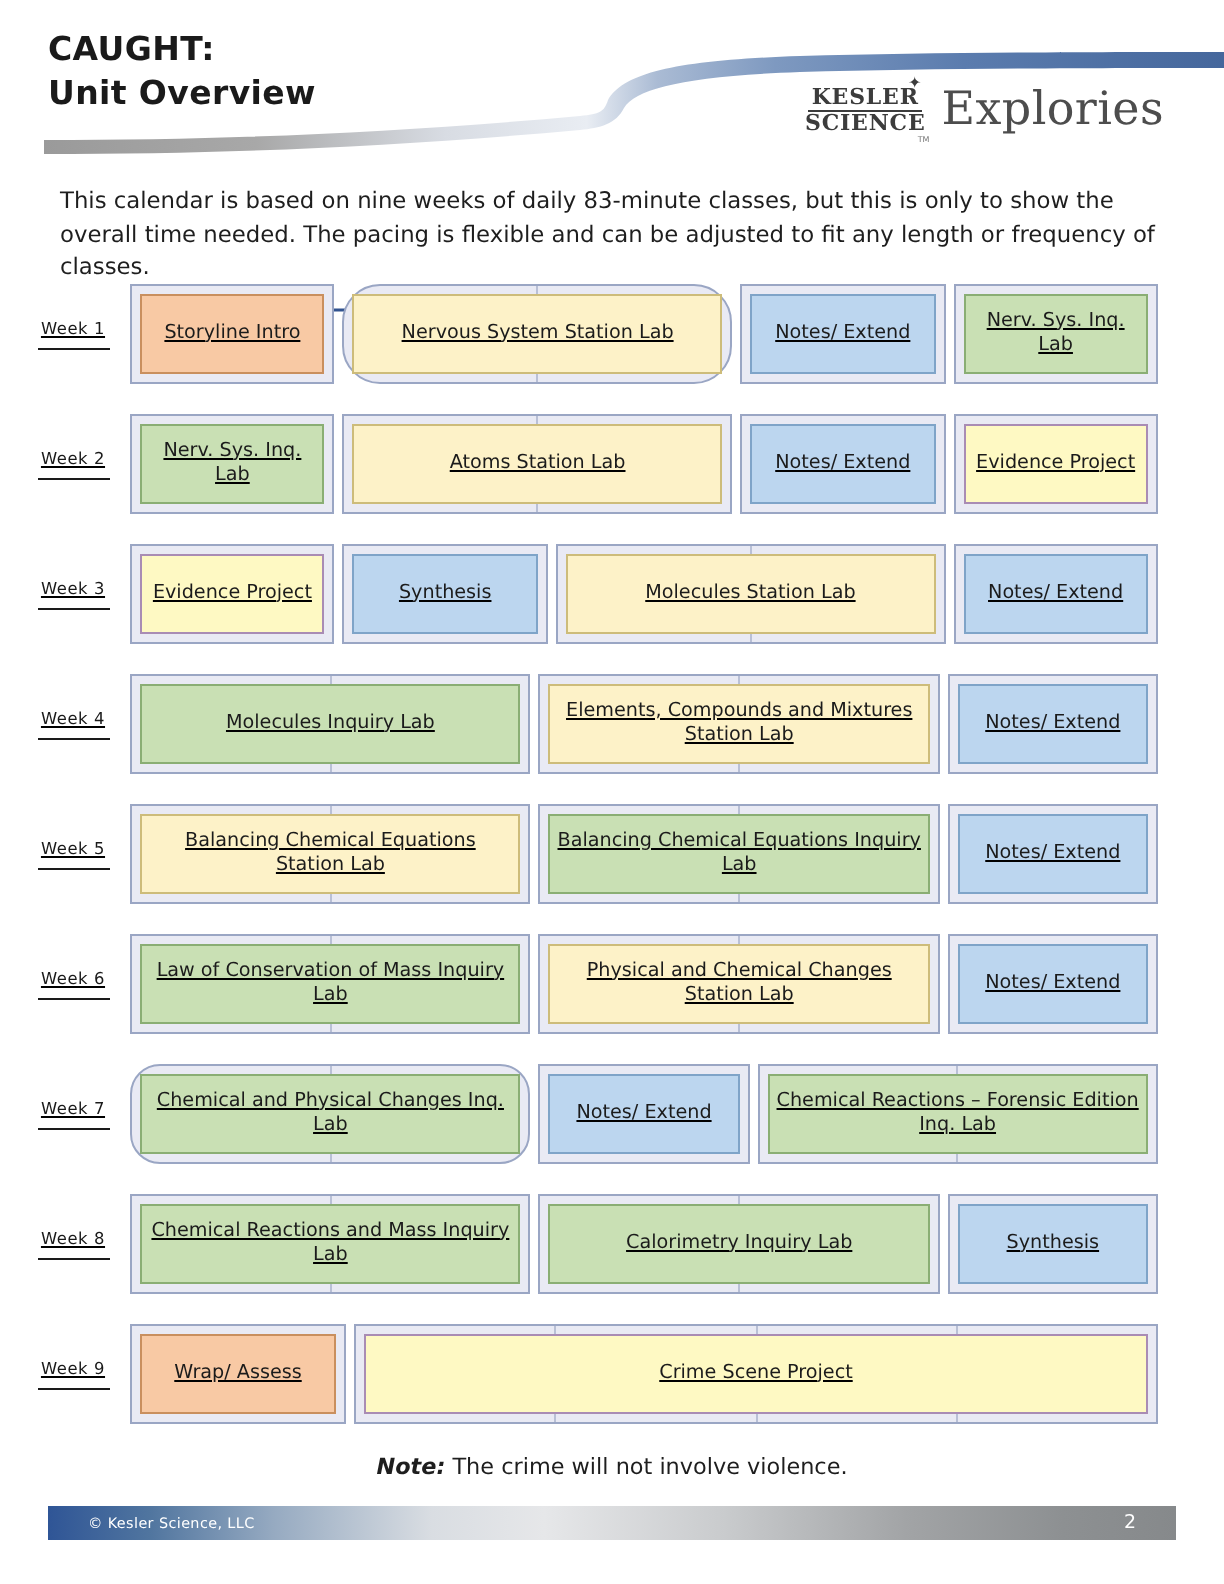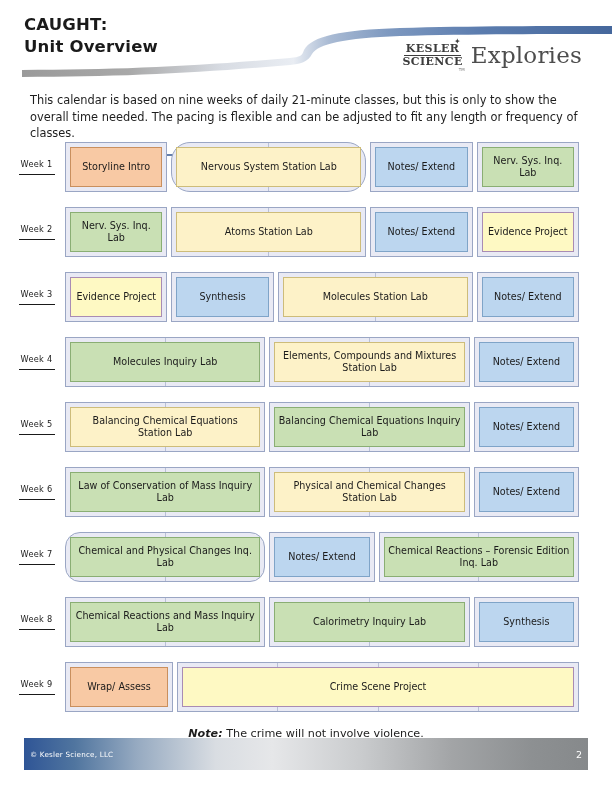--- a/index.html
+++ b/index.html
@@ -116,20 +116,21 @@
   
   .calendar {
     position: relative;
     padding: 0 0 0 0;
   }
   .week-row {
     display: flex;
     align-items: center;
     height: 50px;
     margin-bottom: 15px;
+    text-decoration: underline;
   }
   .week-label {
     width: 65px;
     flex: 0 0 65px;
     padding-left: 8px;
     box-sizing: border-box;
     text-align: center;
   }
   .week-label .wk-text {
     display: block;
@@ -204,28 +205,28 @@
     color: #1e1e1e;
     margin-top: 2px;
   }
   .note b { font-style: italic; font-weight: bold; }
 
   .footer {
     position: absolute;
     left: 24px;
     right: 24px;
     bottom: 22px;
-    height: 32px;
+    height: 17px;
     background: linear-gradient(to right,
       #2f5596 0%, #50759f 9%, #96aac1 20%, #d9dde2 34%,
       #e6e7e9 44%, #c9cbcd 60%, #a2a4a6 76%, #8d9092 90%, #86898b 100%);
     display: flex;
     align-items: center;
     justify-content: space-between;
-    padding: 0 6px;
+    padding: 0 20px;
     box-sizing: border-box;
   }
   .footer .copy {
     font-size: 7.2px;
     color: #ffffff;
     letter-spacing: 0.2px;
   }
   .footer .pageno {
     font-size: 9.5px;
     color: #ffffff;
@@ -265,21 +266,21 @@
       <span class="logo-arc"></span>
       <span class="logo-star">✦</span>
       <span class="lm-top">KESLER</span>
       <span class="lm-bot">SCIENCE</span>
       <span class="logo-tm">TM</span>
     </div>
     <span class="logo-word">Explories</span>
   </div>
 </div>
 
-<p class="intro">This calendar is based on nine weeks of daily 21-minute classes, but this is only to show the overall time needed. The pacing is flexible and can be adjusted to fit any length or frequency of classes.</p>
+<p class="intro">This calendar is based on nine weeks of daily 83-minute classes, but this is only to show the overall time needed. The pacing is flexible and can be adjusted to fit any length or frequency of classes.</p>
 
 <div class="day-scale">
   <span class="day-label">Day</span>
   <svg width="100" height="14" viewBox="0 0 100 14">
     <line x1="6" y1="9" x2="94" y2="9" stroke="#31538f" stroke-width="1.6"></line>
     <polygon points="0,9 8,5 8,13" fill="#31538f"></polygon>
     <polygon points="100,9 92,5 92,13" fill="#31538f"></polygon>
   </svg>
 </div>
 

